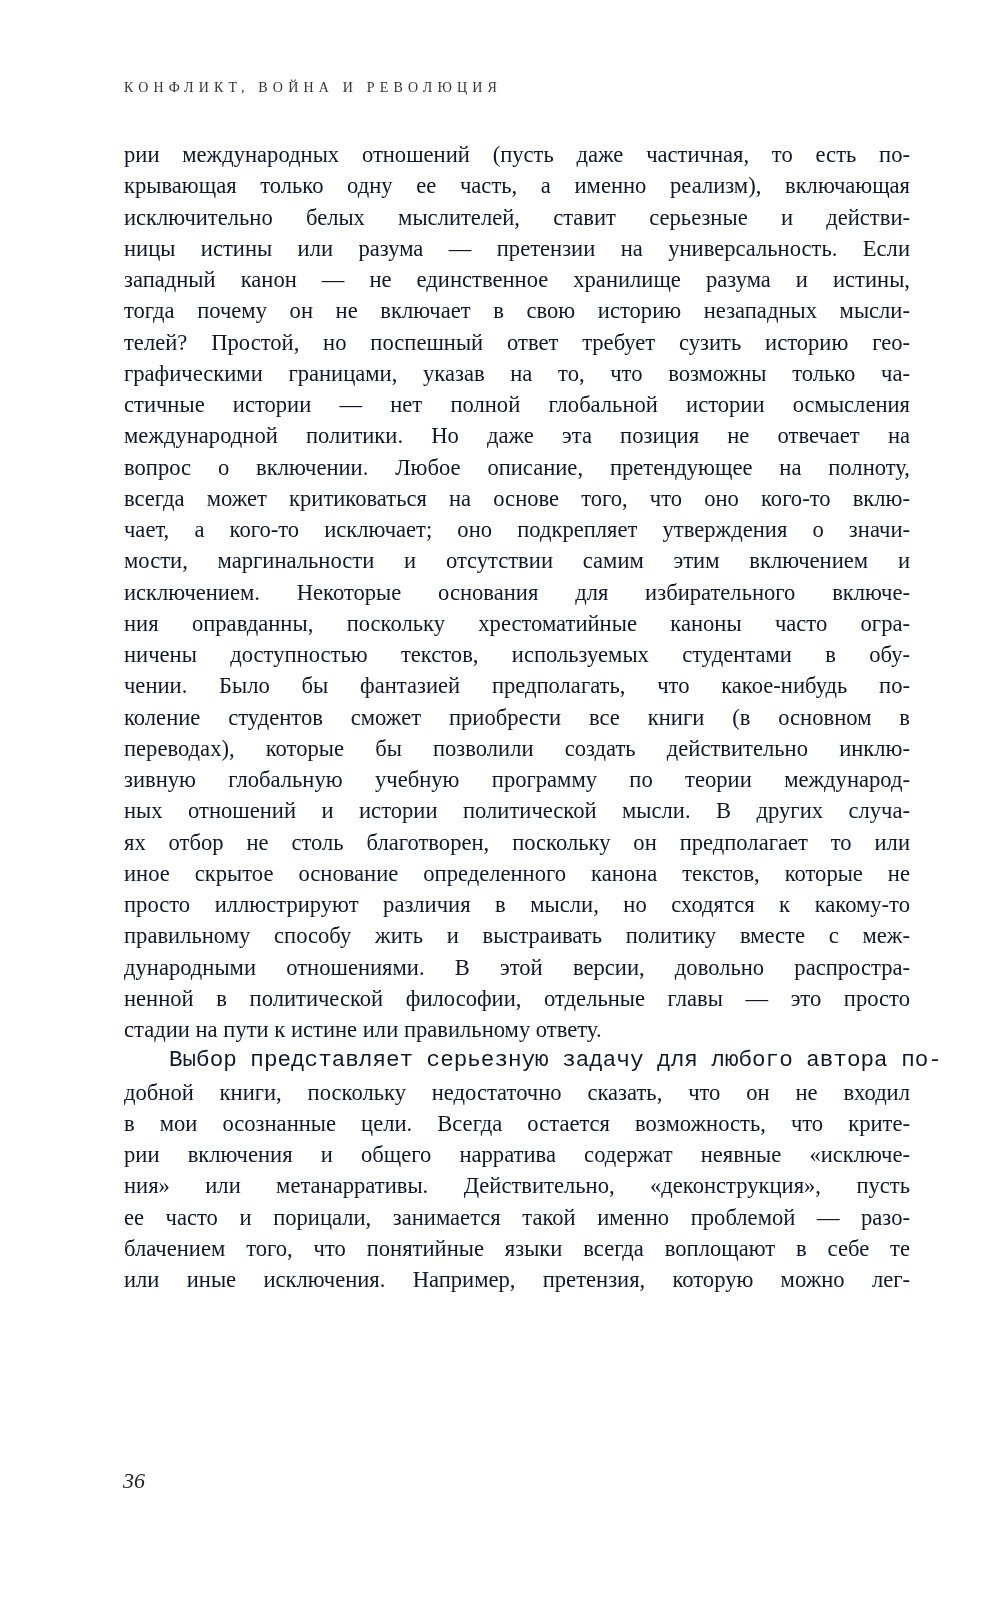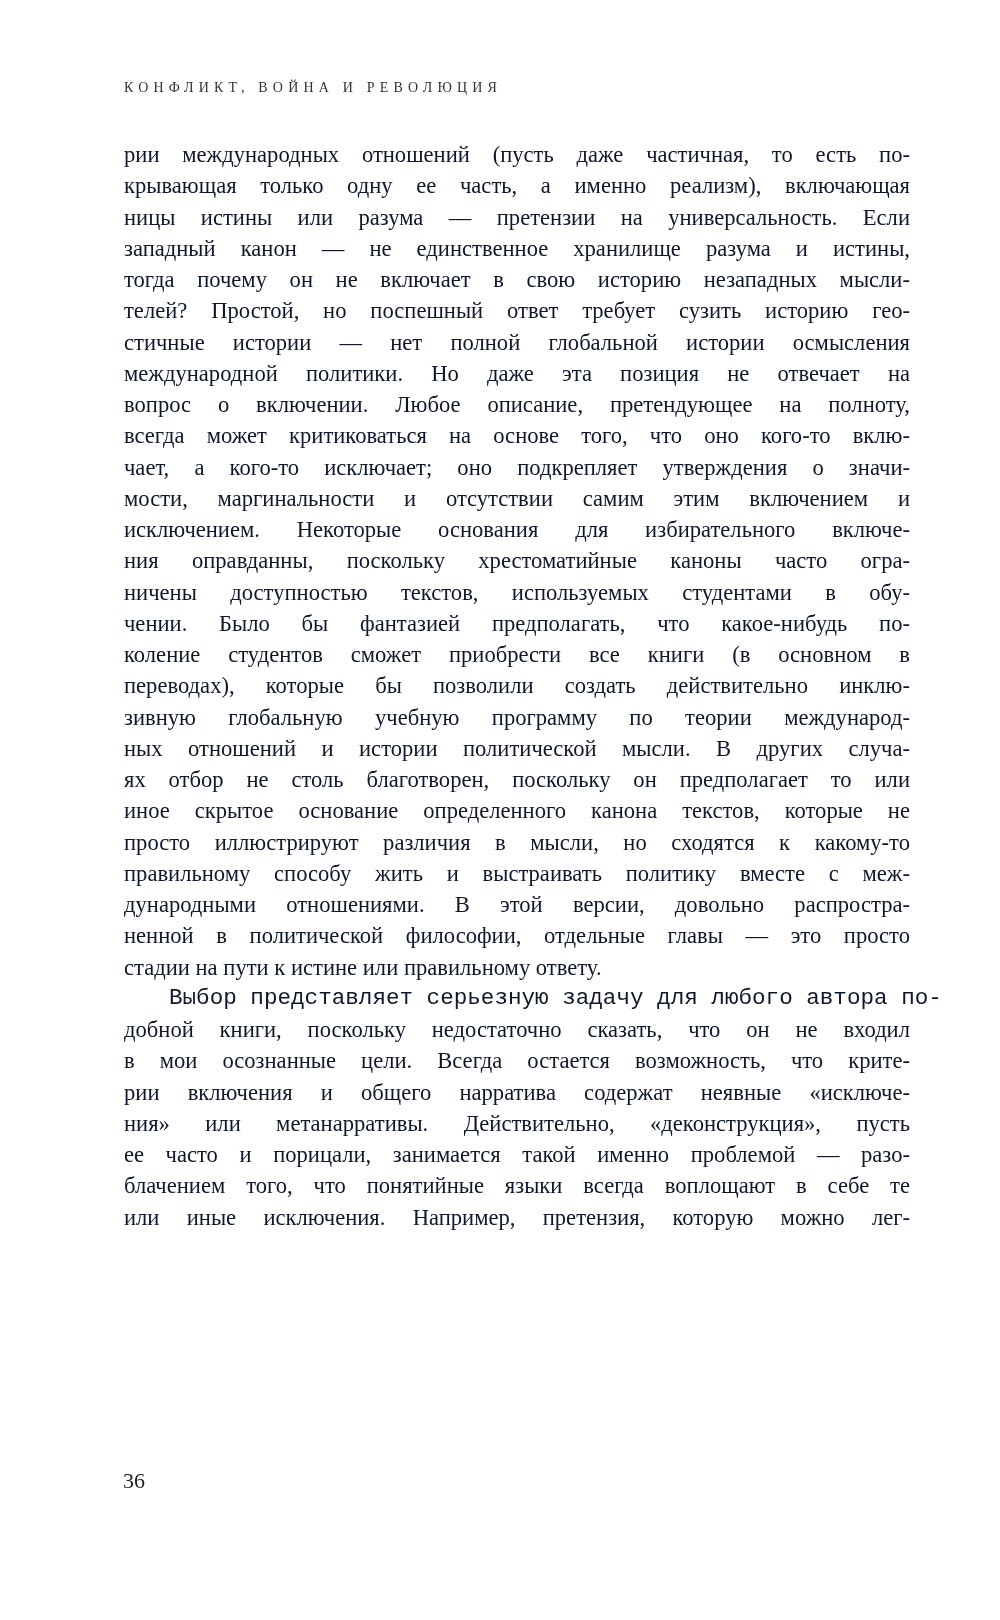--- a/index.html
+++ b/index.html
@@ -17,36 +17,38 @@
   }
   .line {
     display:block; height:31.25px; white-space:nowrap;
     text-align:justify; text-align-last:justify;
   }
   .line.last { text-align-last:left; }
   .line.indent { padding-left:45px;font-family:Liberation Mono, monospace; }
   .page-number {
     position:absolute; left:123px; top:1468px;
     font-family:"Liberation Serif","DejaVu Serif",serif;
-    font-size:22px; color:#222222;
+    font-size:22px; color:#222222;font-style:italic;
   }
 </style>
 </head>
 <body>
 
 <div class="running-head">Конфликт, война и революция</div>
 
 <div class="body-text">
   <div>
     <span class="line">рии международных отношений (пусть даже частичная, то есть по-</span>
     <span class="line">крывающая только одну ее часть, а именно реализм), включающая</span>
+    <span class="line">исключительно белых мыслителей, ставит серьезные и действи-</span>
     <span class="line">ницы истины или разума — претензии на универсальность. Если</span>
     <span class="line">западный канон — не единственное хранилище разума и истины,</span>
     <span class="line">тогда почему он не включает в свою историю незападных мысли-</span>
     <span class="line">телей? Простой, но поспешный ответ требует сузить историю гео-</span>
+    <span class="line">графическими границами, указав на то, что возможны только ча-</span>
     <span class="line">стичные истории — нет полной глобальной истории осмысления</span>
     <span class="line">международной политики. Но даже эта позиция не отвечает на</span>
     <span class="line">вопрос о включении. Любое описание, претендующее на полноту,</span>
     <span class="line">всегда может критиковаться на основе того, что оно кого-то вклю-</span>
     <span class="line">чает, а кого-то исключает; оно подкрепляет утверждения о значи-</span>
     <span class="line">мости, маргинальности и отсутствии самим этим включением и</span>
     <span class="line">исключением. Некоторые основания для избирательного включе-</span>
     <span class="line">ния оправданны, поскольку хрестоматийные каноны часто огра-</span>
     <span class="line">ничены доступностью текстов, используемых студентами в обу-</span>
     <span class="line">чении. Было бы фантазией предполагать, что какое-нибудь по-</span>

